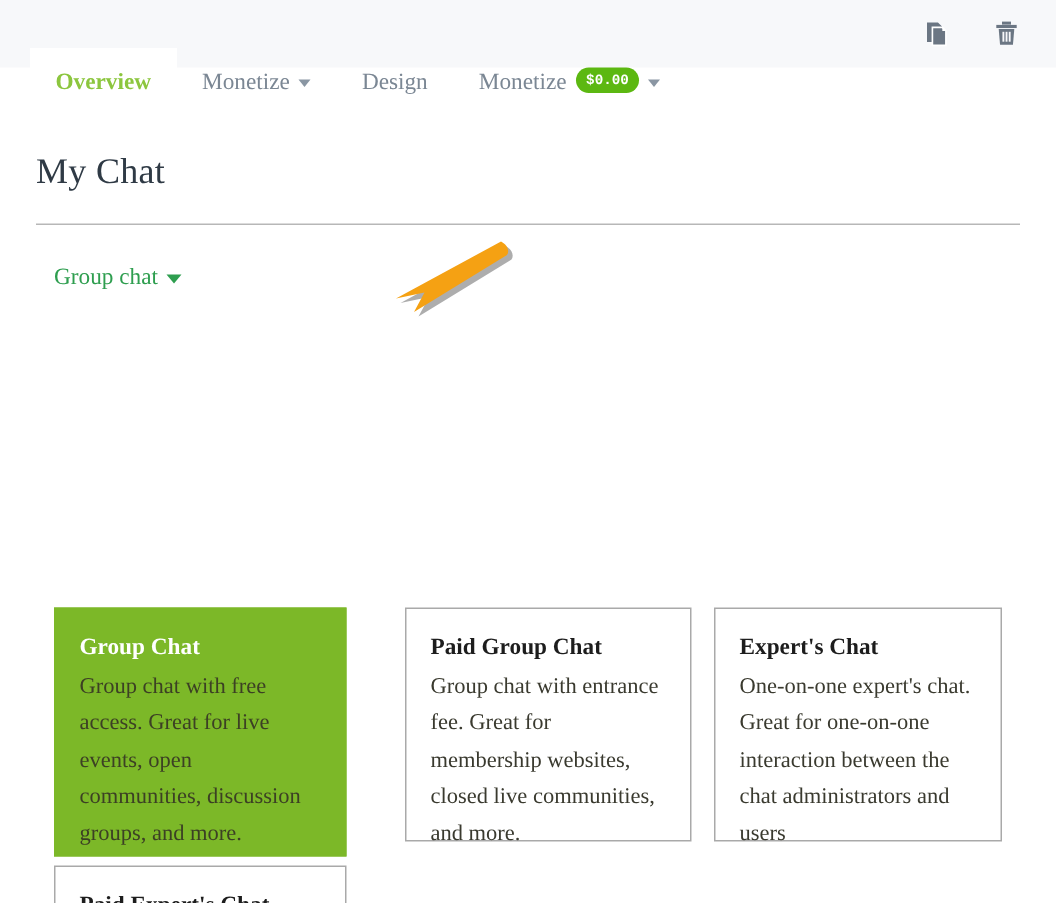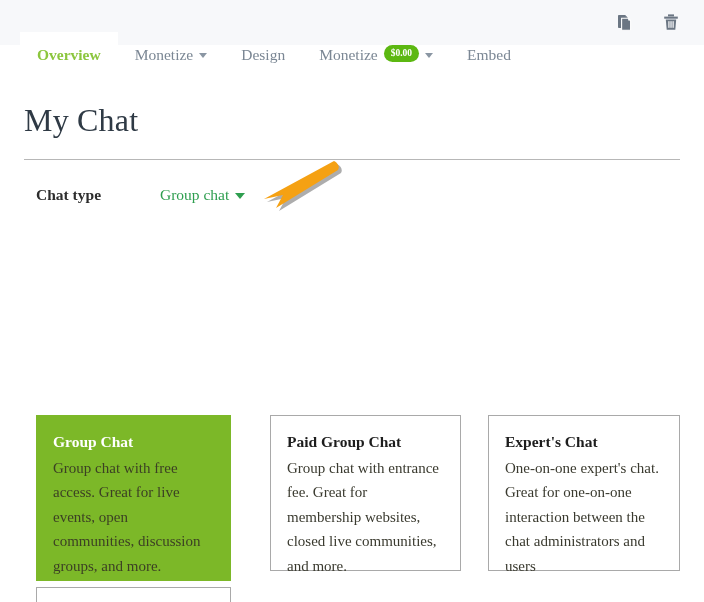--- a/index.html
+++ b/index.html
@@ -59,21 +59,21 @@
     border-left: 4.5px solid transparent;
     border-right: 4.5px solid transparent;
     border-top: 5.5px solid #8a96a3;
     position: relative;
     top: 1px;
   }
   .badge {
     display: inline-block;
     background: #5cb811;
     color: #ffffff;
-    font-family: Liberation Serif, serif;
+    font-family: Liberation Mono, monospace;
     font-size: 9.5px;
     font-weight: bold;
     line-height: 1;
     padding: 4px 7px 4px 7px;
     border-radius: 9px;
     position: relative;
     top: -1px;
   }
 
   .tab-actions {
@@ -99,21 +99,21 @@
   .page {
     position: absolute;
     left: 0;
     top: 45px;
     width: 704px;
   }
   .page-title {
     margin: 0;
     padding: 57px 0 0 24px;
     font-family: "Liberation Serif", serif;
-    font-size: 32px;
+    font-size: 24px;
     font-weight: normal;
     color: #2f3a45;
     letter-spacing: 0.2px;
   }
   .divider {
     margin: 20px 24px 0 24px;
     height: 1px;
     background: #b7b7b7;
   }
 
@@ -198,21 +198,21 @@
     color: #3a3a2f;
     line-height: 1.63;
     margin: 0;
   }
   .card.selected .card-desc {
     color: #3c4024;
   }
 
   .card-1 { left: 36px;  top: 207px; width: 195px; height: 166px; }
   .card-2 { left: 270px; top: 207px; width: 191px; height: 156px; }
-  .card-3 { left: 488px; top: 207px; width: 192px; height: 156px; }
+  .card-3 { left: 476px; top: 207px; width: 192px; height: 156px; }
   .card-4 { left: 36px;  top: 379px; width: 195px; height: 178px; }
 </style>
 </head>
 <body>
 
 <div class="tabbar">
 
   <div class="tabs">
 
     <div class="tab active">
@@ -227,23 +227,20 @@
     <div class="tab">
       <span>Design</span>
     </div>
 
     <div class="tab">
       <span>Monetize</span>
       <span class="badge">$0.00</span>
       <span class="caret"></span>
     </div>
 
-    <div class="tab">
-      <span>Embed</span>
-    </div>
 
   </div>
 
   <div class="tab-actions">
 
     <div class="icon-btn">
       <svg width="18" height="19" viewBox="0 0 18 19" aria-hidden="true">
         <path d="M2.5 2.5 h6.6 l2.4 2.4 v9.6 h-9 z" fill="#6b7683" stroke="#6b7683" stroke-width="1"></path>
         <path d="M5.6 5.2 h6.6 l2.4 2.4 v9.6 h-9 z" fill="#6b7683" stroke="#ffffff" stroke-width="1.1"></path>
         <path d="M12.2 5.2 l2.4 2.4 h-2.4 z" fill="#ffffff"></path>
@@ -264,21 +261,20 @@
   </div>
 </div>
 
 <div class="page">
 
   <h1 class="page-title">My Chat</h1>
 
   <div class="divider"></div>
 
   <div class="chattype-row">
-    <span class="chattype-label">Chat type</span>
     <span class="chattype-value">
       <span>Group chat</span>
       <span class="caret-green"></span>
     </span>
   </div>
 
   <div class="arrow-annot">
     <svg width="95" height="62" viewBox="0 0 95 62" aria-hidden="true">
       <g transform="translate(3,4)">
         <path d="M84 0 C88 2 90 6 88 9 L26 47 L33 34 L14 38 Z" fill="#000000" opacity="0.32" transform="translate(3,3)"></path>

